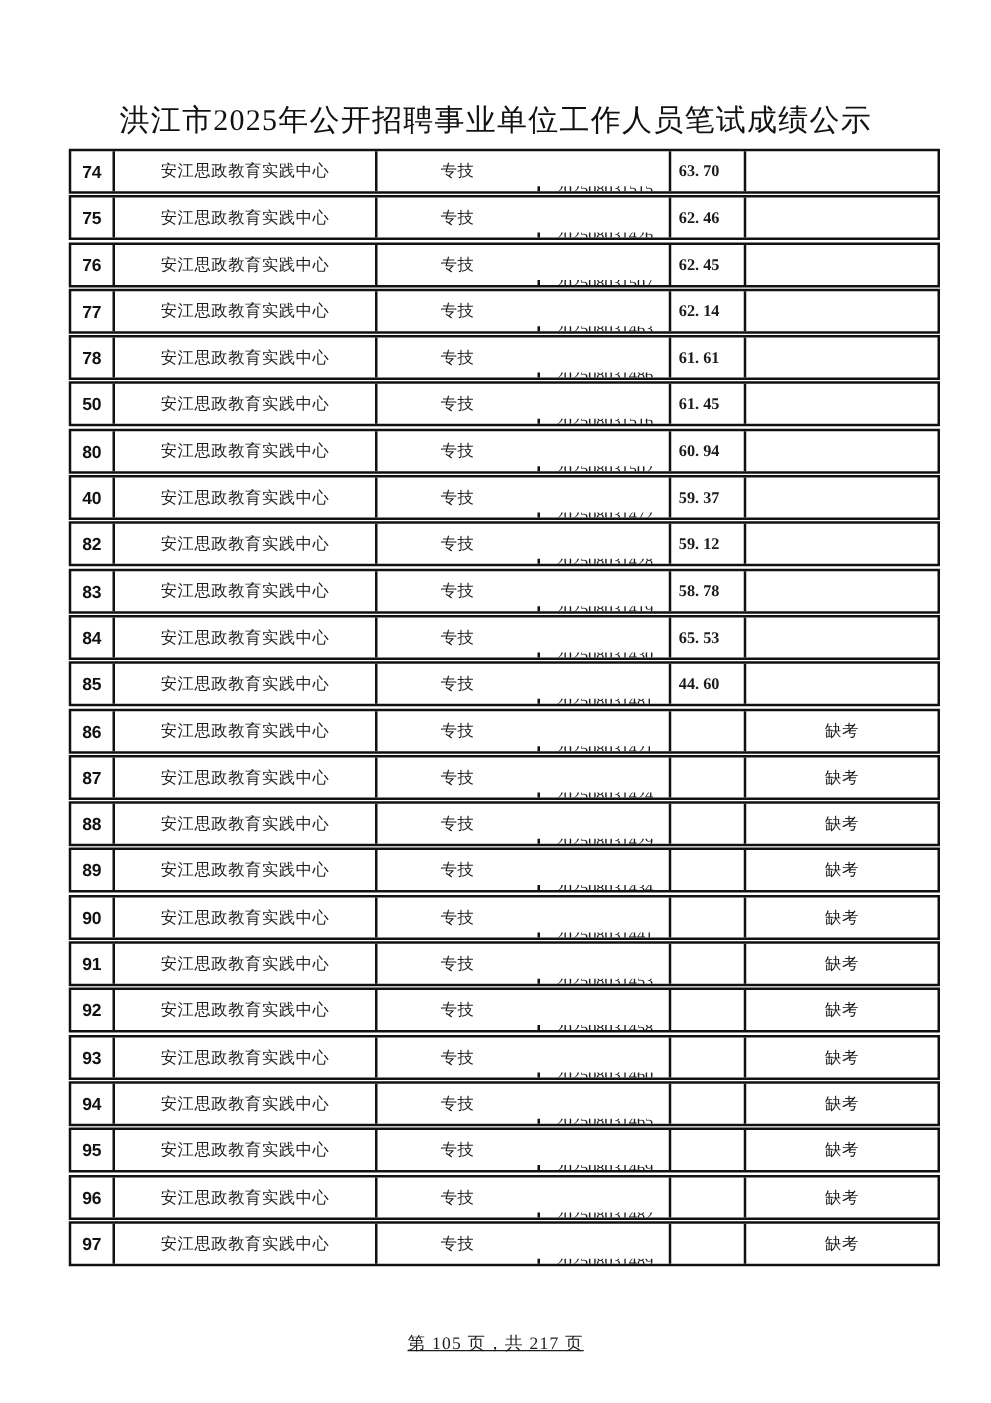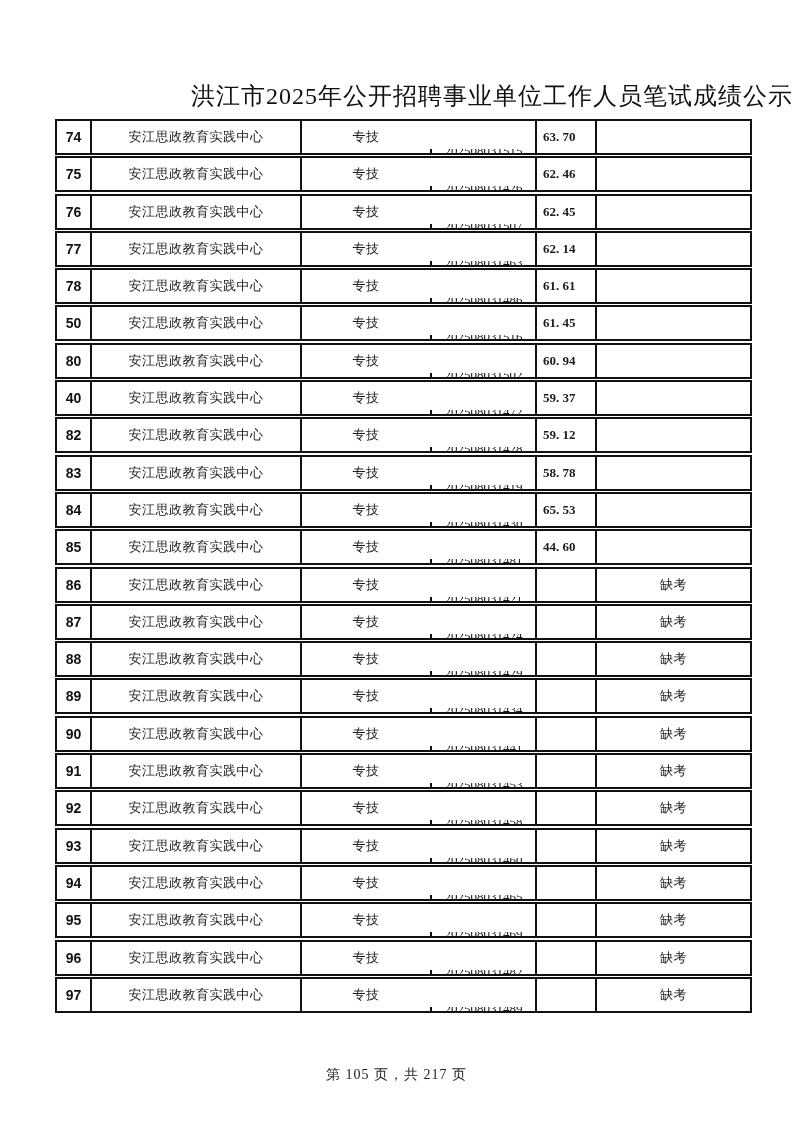--- a/index.html
+++ b/index.html
@@ -13,21 +13,21 @@
     position: relative;
     font-family: "Liberation Serif", "DejaVu Serif", serif;
     color: #1c1c1c;
     overflow: hidden;
   }
   .page-title {
     position: absolute;
     top: 80px;
     left: 0;
     width: 793px;
-    text-align: right;
+    text-align: center;
     font-size: 24px;
     font-weight: 400;
     letter-spacing: 1px;
     margin: 0;
     color: #111;
   }
   .scores-table {
     position: absolute;
     top: 119px;
     left: 55px;
@@ -72,20 +72,21 @@
   .col-remark { width: 155px; letter-spacing: 0.5px; }
   .page-footer {
     position: absolute;
     top: 1066px;
     left: 0;
     width: 793px;
     text-align: center;
     font-size: 14px;
     color: #1c1c1c;
     letter-spacing: 1px;
+    text-decoration: underline;
   }
 </style>
 </head>
 <body>
 
 <main>
   <h1 class="page-title">洪江市2025年公开招聘事业单位工作人员笔试成绩公示</h1>
 
   <div class="scores-table" id="scores-table">
       <div class="trow">

